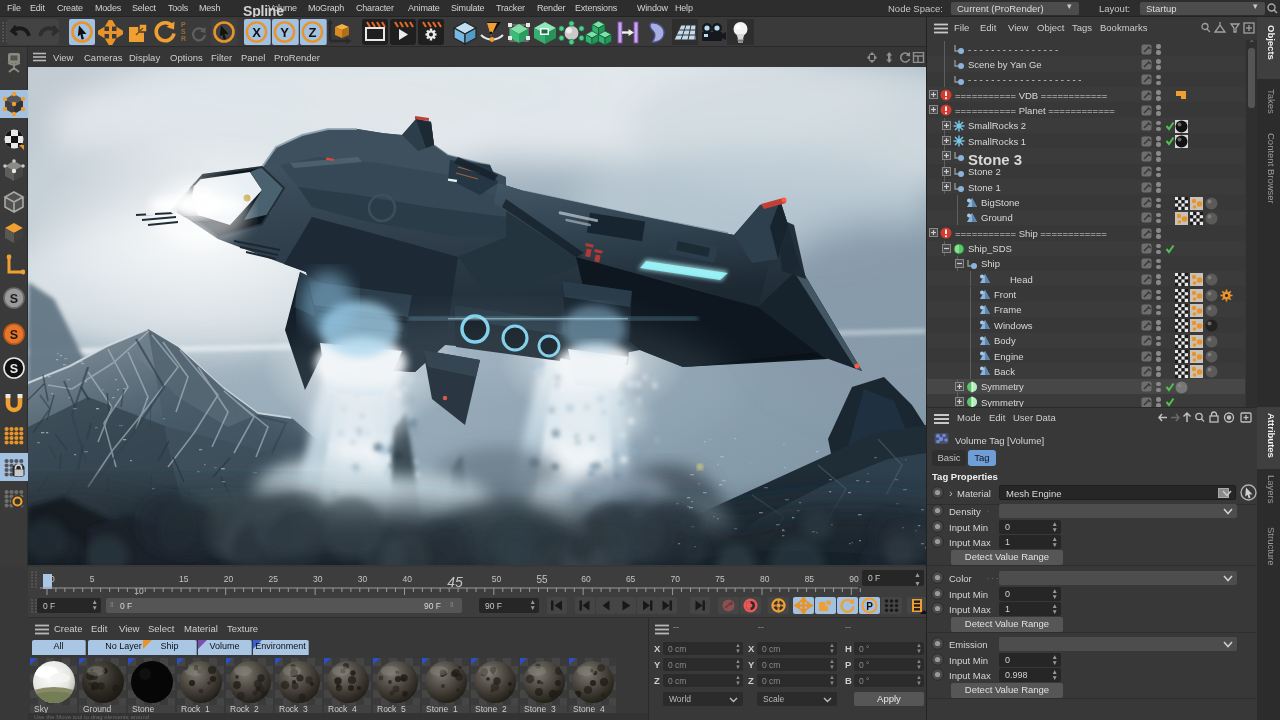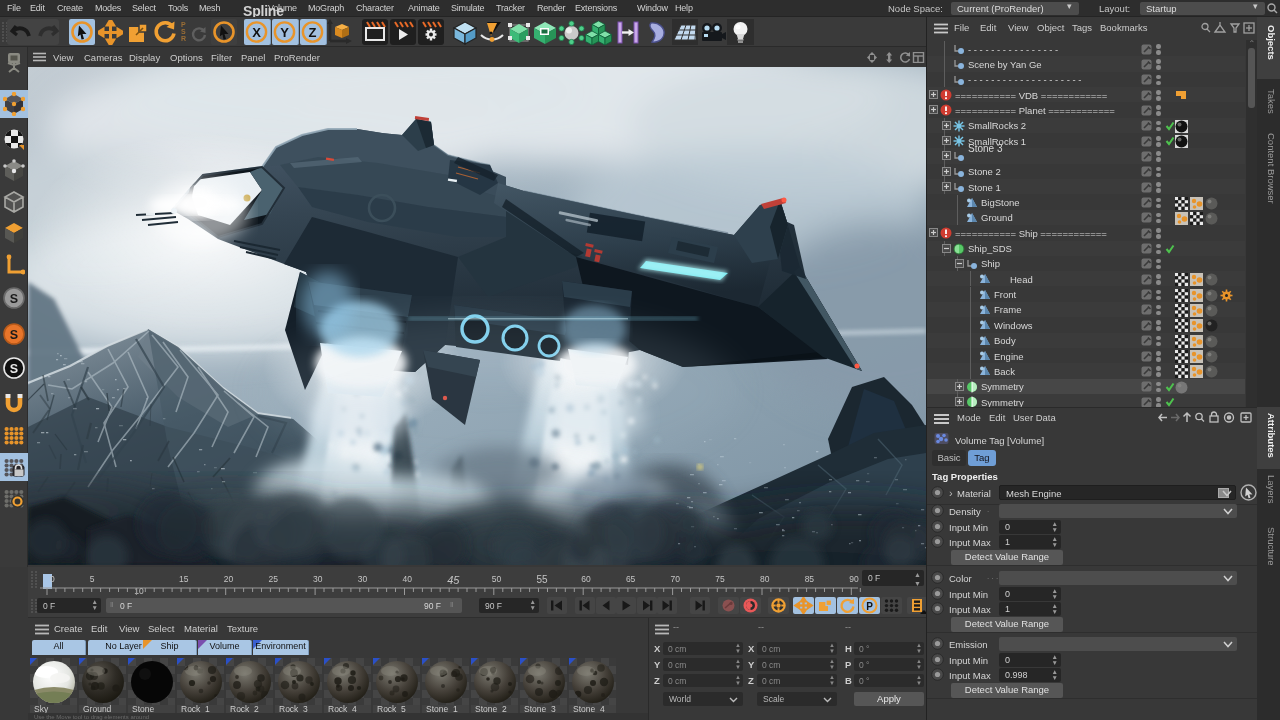--- a/index.html
+++ b/index.html
@@ -1047,21 +1047,21 @@
       <div style="position:absolute;left:15px;top:7px;width:9px;height:15px;background:#a9c6e7;"></div>
       <span style="position:absolute;left:22.0px;top:7px;font-size:8.5px;color:#c5c5c5;font-weight:normal;white-space:nowrap;">0</span>
       <span style="position:absolute;left:61.684999999999995px;top:7px;font-size:8.5px;color:#c5c5c5;font-weight:normal;white-space:nowrap;">5</span>
       <span style="position:absolute;left:106.36999999999999px;top:19px;font-size:8.5px;color:#c5c5c5;font-weight:normal;white-space:nowrap;">10</span>
       <span style="position:absolute;left:151.05499999999998px;top:7px;font-size:8.5px;color:#c5c5c5;font-weight:normal;white-space:nowrap;">15</span>
       <span style="position:absolute;left:195.73999999999998px;top:7px;font-size:8.5px;color:#c5c5c5;font-weight:normal;white-space:nowrap;">20</span>
       <span style="position:absolute;left:240.42499999999998px;top:7px;font-size:8.5px;color:#c5c5c5;font-weight:normal;white-space:nowrap;">25</span>
       <span style="position:absolute;left:285.10999999999996px;top:7px;font-size:8.5px;color:#c5c5c5;font-weight:normal;white-space:nowrap;">30</span>
       <span style="position:absolute;left:329.79499999999996px;top:7px;font-size:8.5px;color:#c5c5c5;font-weight:normal;white-space:nowrap;">30</span>
       <span style="position:absolute;left:374.47999999999996px;top:7px;font-size:8.5px;color:#c5c5c5;font-weight:normal;white-space:nowrap;">40</span>
-      <span style="position:absolute;left:419.16499999999996px;top:7px;font-size:11px;color:#c5c5c5;font-weight:normal;white-space:nowrap;font-style:italic;">45</span>
+      <span style="position:absolute;left:419.16499999999996px;top:7px;font-size:14px;color:#c5c5c5;font-weight:normal;white-space:nowrap;font-style:italic;">45</span>
       <span style="position:absolute;left:463.84999999999997px;top:7px;font-size:8.5px;color:#c5c5c5;font-weight:normal;white-space:nowrap;">50</span>
       <span style="position:absolute;left:508.53499999999997px;top:7px;font-size:10px;color:#c5c5c5;font-weight:normal;white-space:nowrap;">55</span>
       <span style="position:absolute;left:553.2199999999999px;top:7px;font-size:8.5px;color:#c5c5c5;font-weight:normal;white-space:nowrap;">60</span>
       <span style="position:absolute;left:597.905px;top:7px;font-size:8.5px;color:#c5c5c5;font-weight:normal;white-space:nowrap;">65</span>
       <span style="position:absolute;left:642.5899999999999px;top:7px;font-size:8.5px;color:#c5c5c5;font-weight:normal;white-space:nowrap;">70</span>
       <span style="position:absolute;left:687.275px;top:7px;font-size:8.5px;color:#c5c5c5;font-weight:normal;white-space:nowrap;">75</span>
       <span style="position:absolute;left:731.9599999999999px;top:7px;font-size:8.5px;color:#c5c5c5;font-weight:normal;white-space:nowrap;">80</span>
       <span style="position:absolute;left:776.645px;top:7px;font-size:8.5px;color:#c5c5c5;font-weight:normal;white-space:nowrap;">85</span>
       <span style="position:absolute;left:821.3299999999999px;top:7px;font-size:8.5px;color:#c5c5c5;font-weight:normal;white-space:nowrap;">90</span>
       <svg style="position:absolute;left:0px;top:20px;" width="898" height="10">
@@ -2601,21 +2601,21 @@
       <div style="position:absolute;left:17px;top:131.4px;width:1px;height:15.3px;background:#5e5e5e;"></div>
       <svg style="position:absolute;left:15px;top:134.4px;" width="9" height="9" viewBox="0 0 9 9">
         <rect x="0.5" y="0.5" width="8" height="8" fill="#4a4a4a" stroke="#888" stroke-width="1"></rect>
         <line x1="2" y1="4.5" x2="7" y2="4.5" stroke="#ccc" stroke-width="1.2"></line>
         <line x1="4.5" y1="2" x2="4.5" y2="7" stroke="#ccc" stroke-width="1.2"></line>
       </svg>
       <svg style="position:absolute;left:26px;top:133.4px;" width="12" height="12" viewBox="0 0 12 12">
         <path d="M2 2 L2 8 L5 8" fill="none" stroke="#999" stroke-width="1.3"></path>
         <circle cx="8" cy="8" r="3" fill="#8ab4dc"></circle>
       </svg>
-      <span style="position:absolute;left:41px;top:126px;font-size:10px;color:#d8d8d8;font-weight:normal;white-space:nowrap;">Stone 3</span>
+      <span style="position:absolute;left:41px;top:134px;font-size:15px;color:#d8d8d8;font-weight:bold;white-space:nowrap;">Stone 3</span>
       <svg style="position:absolute;left:214px;top:133.9px;" width="11" height="11">
         <rect x="0.5" y="0.5" width="10" height="10" rx="2" fill="#6e6e6e"></rect>
         <path d="M3 8 L8 3" stroke="#3a3a3a" stroke-width="1.6"></path>
         <path d="M7 2.5 L9.5 5" stroke="#3a3a3a" stroke-width="1.6"></path>
       </svg>
       <div style="position:absolute;left:229px;top:134.4px;width:4.5px;height:4.5px;border-radius:50%;background:#8a8a8a;"></div>
       <div style="position:absolute;left:229px;top:140.4px;width:4.5px;height:4.5px;border-radius:50%;background:#8a8a8a;"></div>
       <div style="position:absolute;left:17px;top:146.8px;width:1px;height:15.3px;background:#5e5e5e;"></div>
       <svg style="position:absolute;left:15px;top:149.8px;" width="9" height="9" viewBox="0 0 9 9">
         <rect x="0.5" y="0.5" width="8" height="8" fill="#4a4a4a" stroke="#888" stroke-width="1"></rect>

